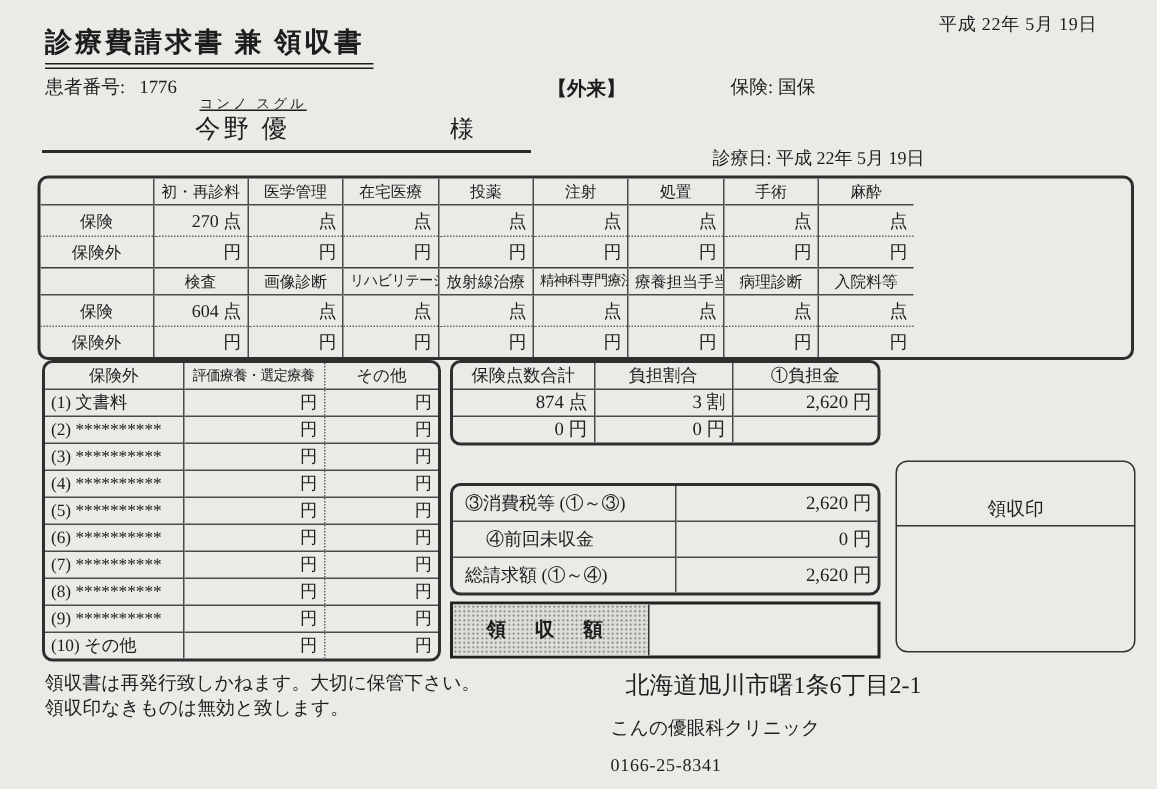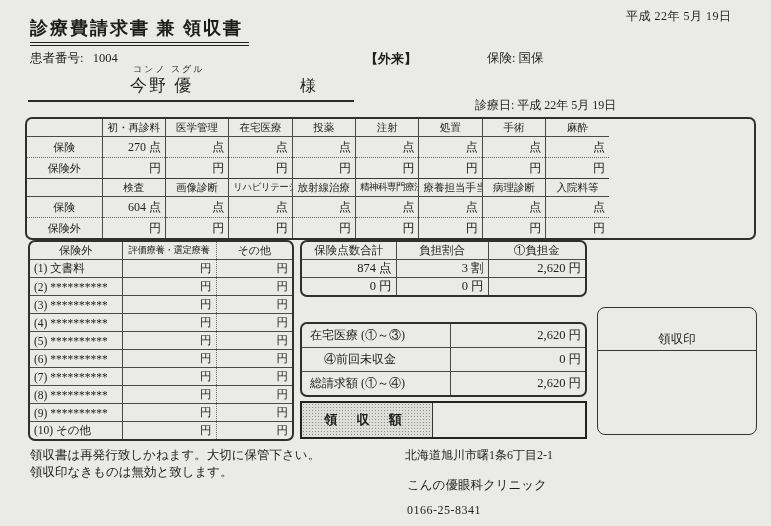--- a/index.html
+++ b/index.html
@@ -12,21 +12,21 @@
   .abs{position:absolute;}
   
   .print-date{left:626px;top:8px;font-size:12px;letter-spacing:.5px;}
   .doc-title{
     left:30px;top:16px;font-size:18px;font-weight:bold;letter-spacing:2px;
     border-bottom:4px double #1d1d1d;padding:0 6px 2px 0;
   }
   .patient-row{left:30px;top:50px;font-size:12.5px;}
   .visit-type{left:365px;top:50px;font-size:13px;font-weight:bold;}
   .ins-row{left:487px;top:50px;font-size:12.5px;}
-  .kana{left:133px;top:63px;font-size:9px;letter-spacing:2px;}
+  .kana{left:133px;top:63px;font-size:9px;letter-spacing:2px;text-decoration:underline;}
   .pname{left:130px;top:74px;font-size:17px;letter-spacing:2px;}
   .honorific{left:300px;top:76px;font-size:16px;}
   .name-underline{left:28px;top:100px;width:326px;height:2px;background:#2a2a2a;}
   .treat-date{left:475px;top:97px;font-size:12px;}
   
   table{border-collapse:collapse;table-layout:fixed;}
   td{padding:0 4px;overflow:hidden;white-space:nowrap;}
   .frame{border:2px solid #2f2f2f;border-radius:7px;overflow:hidden;background:#eaeae7;}
   
   .fee-wrap{left:25px;top:117px;width:727px;}
@@ -78,36 +78,36 @@
   .recv .amt{flex:1;display:flex;align-items:center;justify-content:flex-end;padding-right:8px;}
   .recv .amt .num{font-size:21px;letter-spacing:1px;}
   .recv .amt .unit{font-size:11px;margin-left:6px;padding-top:6px;}
   
   .stamp{left:597px;top:307px;width:158px;height:126px;border:1.5px solid #333;
          border-radius:8px;background:#eaeae7;}
   .stamp .hd{height:22px;line-height:22px;text-align:center;font-size:12.5px;
              border-bottom:1.5px solid #333;margin-top:20px;}
   
   .notes{left:30px;top:447px;font-size:12.5px;line-height:17px;}
-  .clinic-addr{left:405px;top:447px;font-size:12px;}
+  .clinic-addr{left:417px;top:447px;font-size:16px;}
   .clinic-name{left:407px;top:477px;font-size:12.5px;}
   .clinic-phone{left:407px;top:503px;font-size:12px;letter-spacing:.5px;}
 </style>
 </head>
 <body>
 
 <div>
 
   <div class="abs print-date">平成 22年 5月 19日</div>
 
   <div class="abs doc-title">診療費請求書 兼 領収書</div>
 
   <div class="abs patient-row">
     <span>患者番号:</span>&nbsp;&nbsp;
-    <span>1004</span>
+    <span>1776</span>
   </div>
   <div class="abs visit-type">【外来】</div>
   <div class="abs ins-row">
     <span>保険:</span>
     <span>国保</span>
   </div>
 
   <div class="abs kana">コンノ スグル</div>
   <div class="abs pname">今野 優</div>
   <div class="abs honorific">様</div>
@@ -297,21 +297,21 @@
   </div>
 
   <div class="abs frame bill-wrap">
     <table class="bill">
       <colgroup>
           <col style="width:148px">
           <col style="width:135px">
         </colgroup>
       <tbody>
           <tr>
-        <td class="lab">在宅医療 (①～③)</td>
+        <td class="lab">③消費税等 (①～③)</td>
         <td class="val">2,620 円</td>
       </tr>
       <tr>
         <td class="lab" style="padding-left:22px">④前回未収金</td>
         <td class="val">0 円</td>
       </tr>
       <tr>
         <td class="lab">総請求額 (①～④)</td>
         <td class="val">2,620 円</td>
       </tr>

